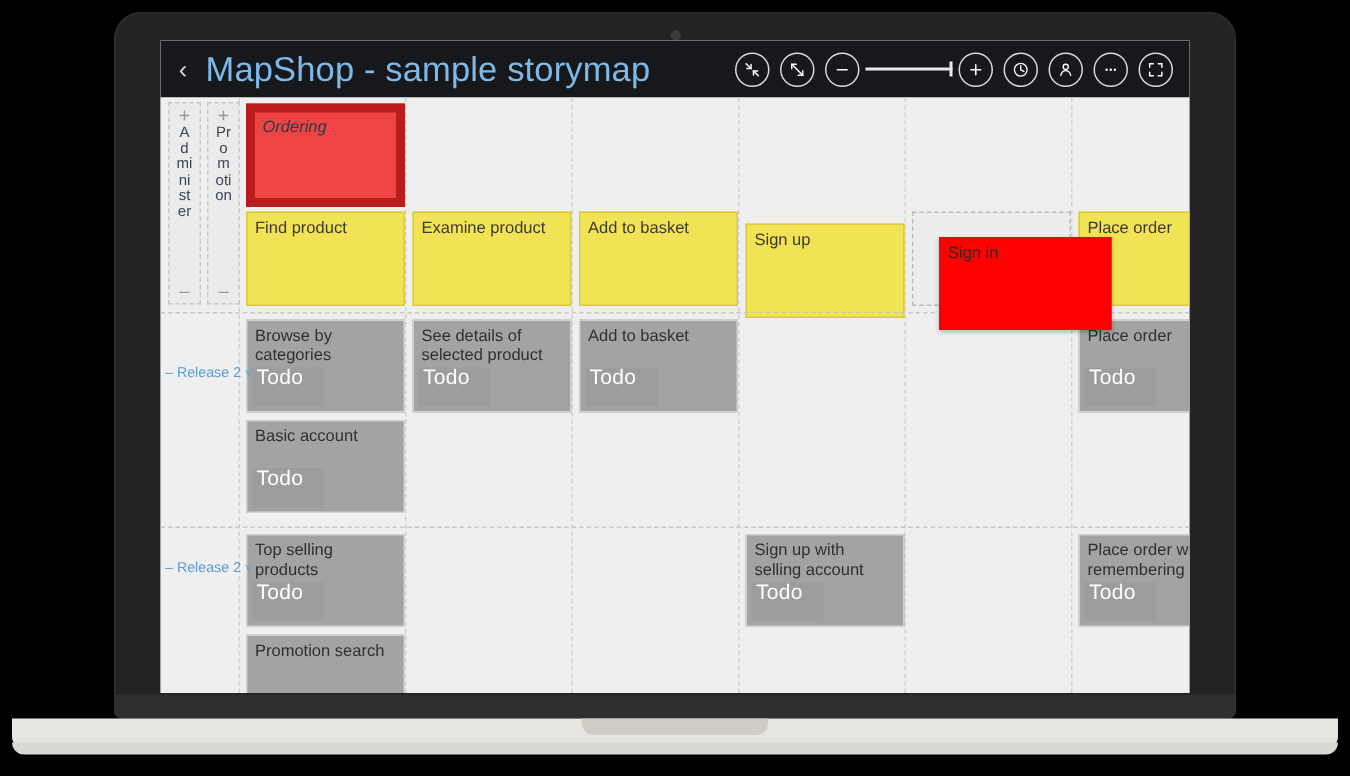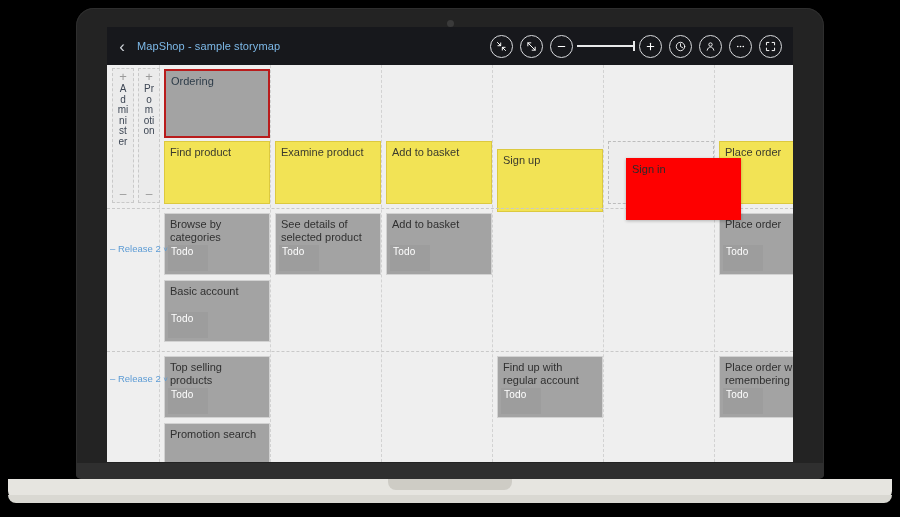--- a/index.html
+++ b/index.html
@@ -104,21 +104,21 @@
     display: flex;
     align-items: center;
     justify-content: center;
     color: #cfd3d8;
     font-size: 17px;
     line-height: 1;
     cursor: pointer;
   }
   .app-title {
     color: #7db9e8;
-    font-size: 11px;
+    font-size: 23px;
     white-space: nowrap;
     margin-left: 4px;
     letter-spacing: .1px;
   }
   .toolbar {
     margin-left: auto;
     display: flex;
     align-items: center;
     gap: 7px;
     padding-right: 5px;
@@ -243,23 +243,24 @@
     position: absolute;
     box-sizing: border-box;
     padding: 4px 5px 0 5px;
     font-size: 11px;
     line-height: 12.5px;
     color: #303030;
     overflow: hidden;
     cursor: pointer;
   }
   .card.goal {
-    background: #a3a3a3;
-    border: 2px solid #b91c1c;
+    background: #ef4444;
+    border: 6px solid #b91c1c;
     color: #2c3b48;
+    font-style: italic;
   }
   .card.activity {
     background: #f2e355;
     border: 1px solid #dcc93f;
     color: #3a3a2e;
   }
   .card.story {
     background: #a3a3a3;
     border: 1px solid #d2d2d2;
   }
@@ -275,21 +276,21 @@
     box-sizing: border-box;
     background: #ededed;
     border: 1px dashed #bdbdbd;
   }
   .status-badge {
     position: absolute;
     left: 3px;
     bottom: 3px;
     background: #9d9d9d;
     color: #ffffff;
-    font-size: 10px;
+    font-size: 14px;
     line-height: 13px;
     padding: 0 14px 13px 3px;
     letter-spacing: .2px;
   }
   .col-sep {
     position: absolute;
     top: 0;
     bottom: 0;
     border-left: 1px dashed #d2d2d2;
   }
@@ -494,21 +495,21 @@
         <div class="band-inner">
           <div class="card story" style="left:5px; top:5px; width:106px; height:62px;">
             <span>Top selling products</span>
             <span class="status-badge">Todo</span>
           </div>
           <div class="card story" style="left:5px; top:72px; width:106px; height:62px;">
             <span>Promotion search</span>
           </div>
 
           <div class="card story" style="left:338px; top:5px; width:106px; height:62px;">
-            <span>Find up with regular account</span>
+            <span>Sign up with selling account</span>
             <span class="status-badge">Todo</span>
           </div>
 
           <div class="card story" style="left:560px; top:5px; width:106px; height:62px;">
             <span>Place order with remembering d</span>
             <span class="status-badge">Todo</span>
           </div>
         </div>
       </div>
 

